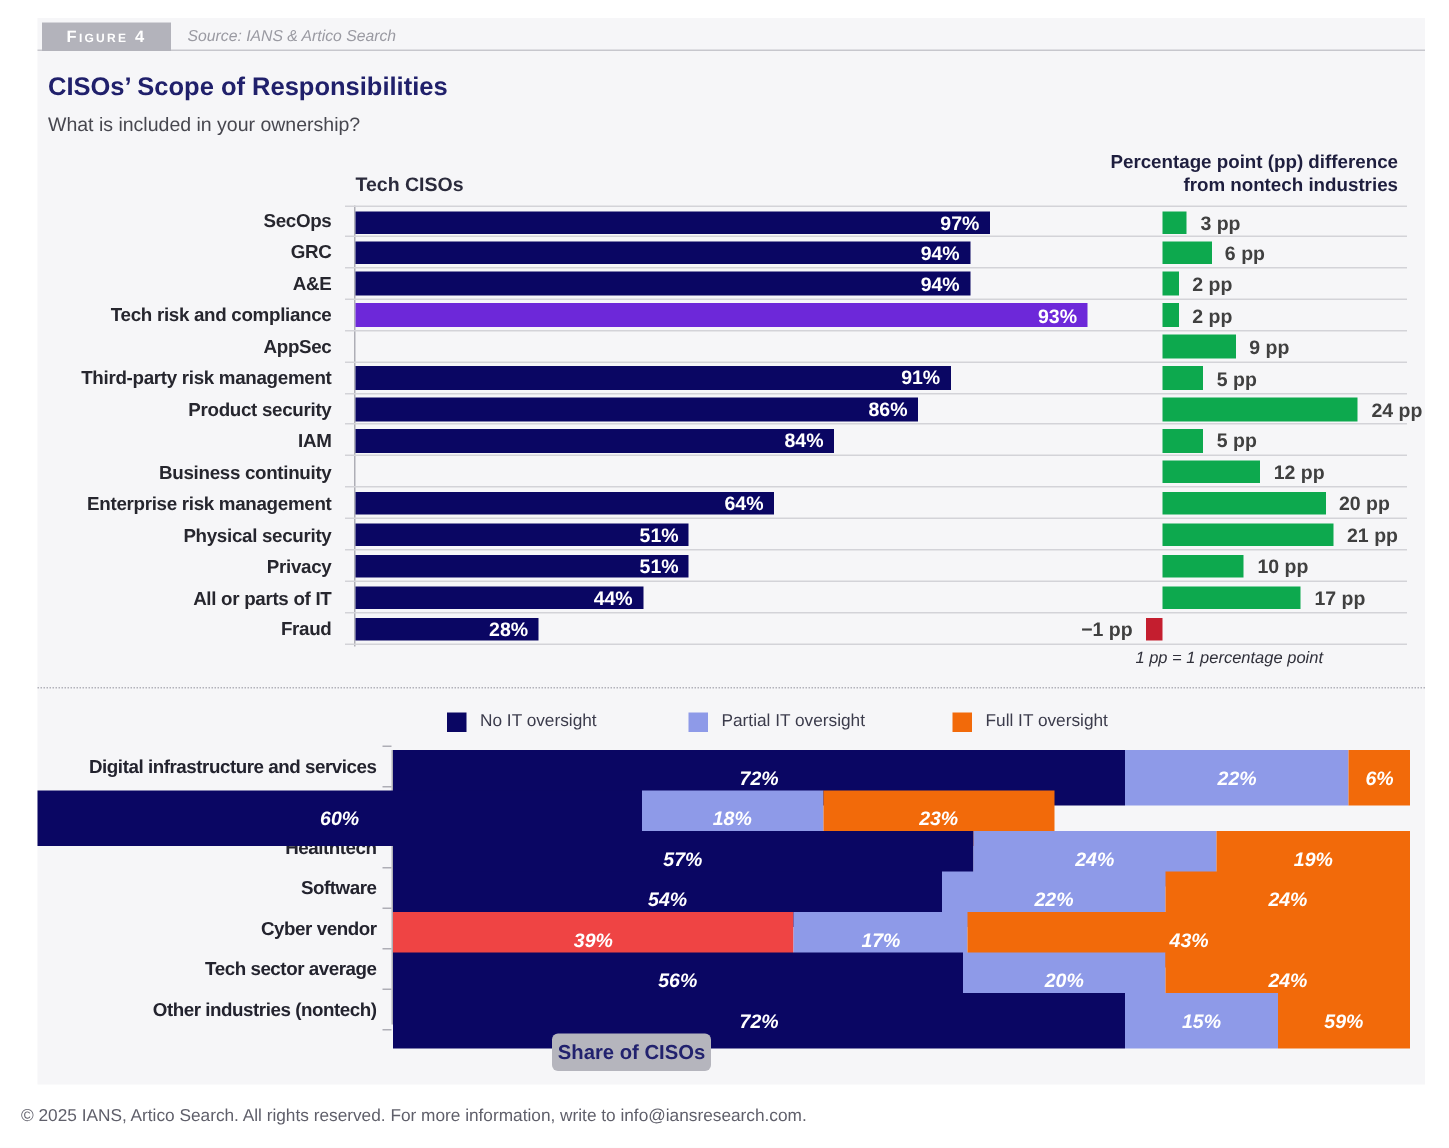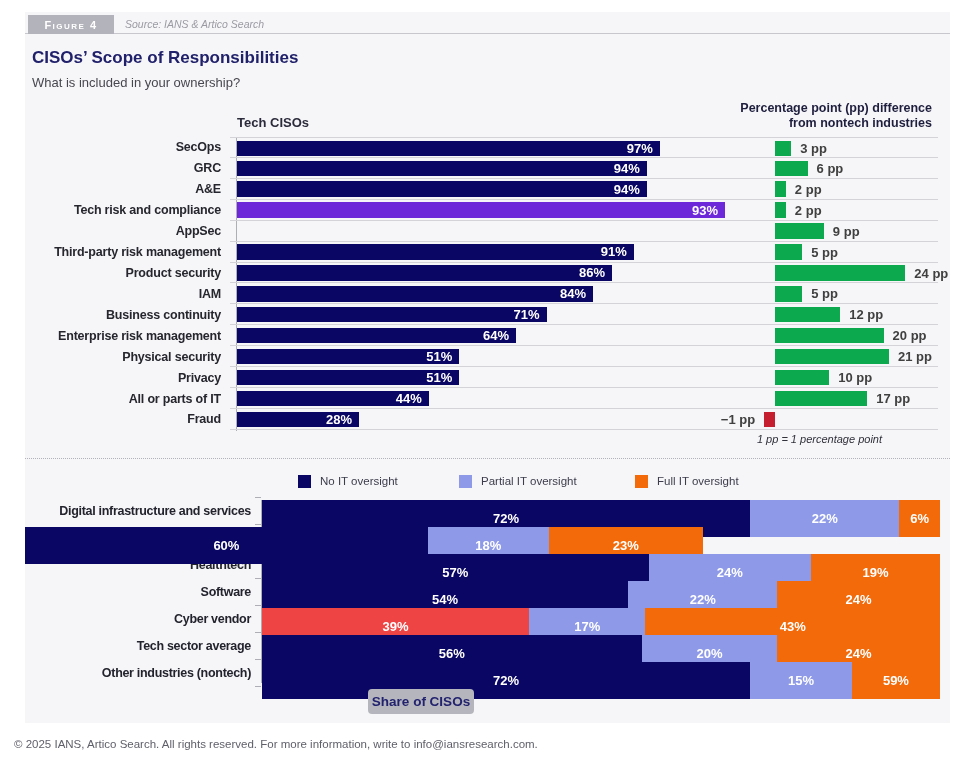--- a/index.html
+++ b/index.html
@@ -40,21 +40,21 @@
   .litem{position:absolute;display:flex;align-items:center;height:16px;}
   .lswatch{width:13px;height:13px;margin-right:9px;}
   .llabel{font-size:11.5px;color:#3c3c4c;}
 
   .brows{position:absolute;left:0;top:488px;width:925px;}
   .brow{display:flex;height:21px;margin-bottom:6px;}
   .blabel{width:237px;display:flex;justify-content:flex-end;align-items:center;box-sizing:border-box;}
   .blabel span{font-size:12.5px;font-weight:bold;color:#23232e;white-space:nowrap;
           letter-spacing:-0.3px;padding-right:11px;}
   .bwrap{position:relative;width:678px;display:flex;}
-  .bseg{height:37px;display:flex;align-items:center;justify-content:center;overflow:visible;}
+  .bseg{height:37px;display:flex;align-items:center;justify-content:center;overflow:visible;font-style:italic;}
   .bsegval{color:#ffffff;font-size:13px;font-weight:bold;white-space:nowrap;}
   .axis2{position:absolute;left:236px;top:488px;width:1px;height:183px;background:#aeaeb6;}
   .tick{position:absolute;left:230px;width:6px;height:1px;background:#aeaeb6;}
 
   .sharebtn{position:absolute;left:343px;top:677px;width:106px;height:25px;background:#b5b5bd;
             border-radius:4px;display:flex;align-items:center;justify-content:center;
             color:#22226e;font-size:13.5px;font-weight:bold;}
   .footer{position:absolute;left:14px;top:738px;font-size:11.5px;color:#5f5f6a;}
 </style>
 </head>
@@ -154,35 +154,32 @@
             </div>
             <div class="ppbar" style="left:545.0px;width:130.3px;background:#0DA94E;"></div>
             <span class="ppval" style="left:684.3199999999999px;">24 pp</span>
           </div>
         </div>
         <div class="trow">
           <div class="tlabel">
             <span>IAM</span>
           </div>
           <div class="twrap">
-            <div class="tbar" style="width:356px;background:#0A0663;text-align:center;">
+            <div class="tbar" style="width:319px;background:#0A0663;text-align:center;">
               <span class="tval">84%</span>
             </div>
             <div class="ppbar" style="left:545.0px;width:27.1px;background:#0DA94E;"></div>
             <span class="ppval" style="left:581.15px;">5 pp</span>
           </div>
         </div>
         <div class="trow">
           <div class="tlabel">
             <span>Business continuity</span>
           </div>
           <div class="twrap">
-            <div class="tbar" style="width:309.6px;background:#0A0663;">
-              <span class="tval">71%</span>
-            </div>
             <div class="ppbar" style="left:545.0px;width:65.2px;background:#0DA94E;"></div>
             <span class="ppval" style="left:619.16px;">12 pp</span>
           </div>
         </div>
         <div class="trow">
           <div class="tlabel">
             <span>Enterprise risk management</span>
           </div>
           <div class="twrap">
             <div class="tbar" style="width:279.0px;background:#0A0663;">

